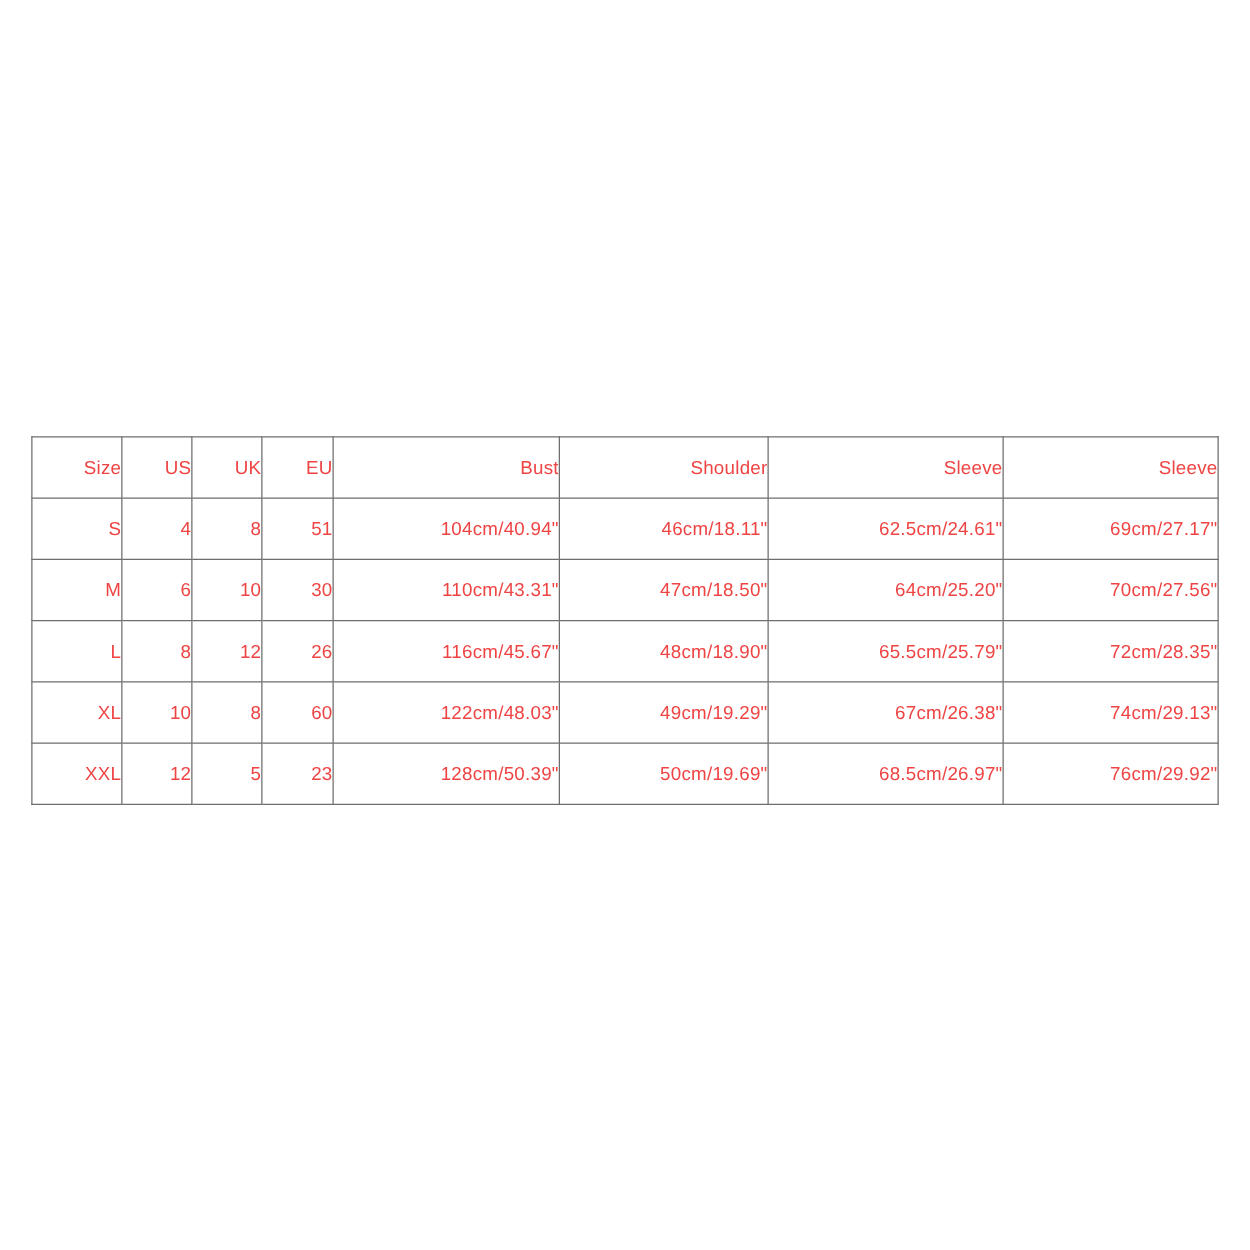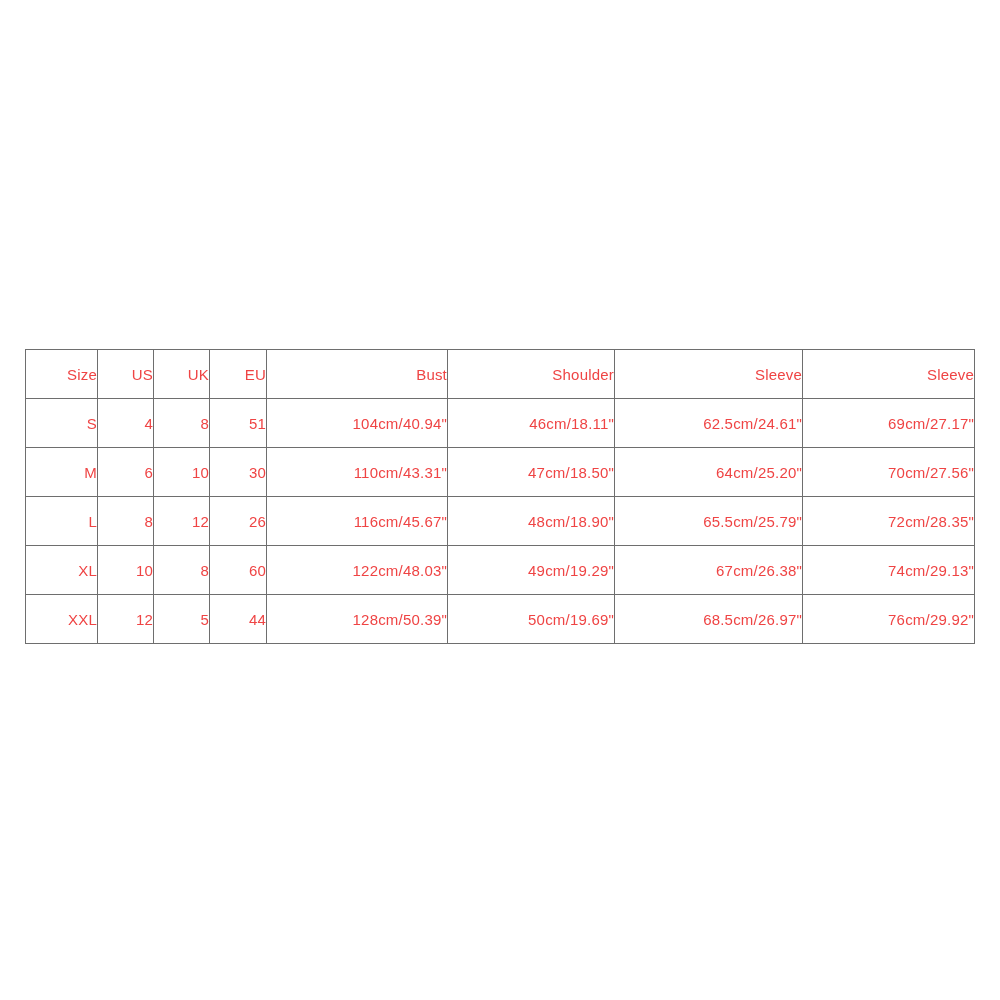--- a/index.html
+++ b/index.html
@@ -113,21 +113,21 @@
         <td>60</td>
         <td>122cm/48.03"</td>
         <td>49cm/19.29"</td>
         <td>67cm/26.38"</td>
         <td>74cm/29.13"</td>
       </tr>
       <tr>
         <td>XXL</td>
         <td>12</td>
         <td>5</td>
-        <td>44</td>
+        <td>23</td>
         <td>128cm/50.39"</td>
         <td>50cm/19.69"</td>
         <td>68.5cm/26.97"</td>
         <td>76cm/29.92"</td>
       </tr>
     </tbody>
   </table>
 </div>
 
 </body></html>

